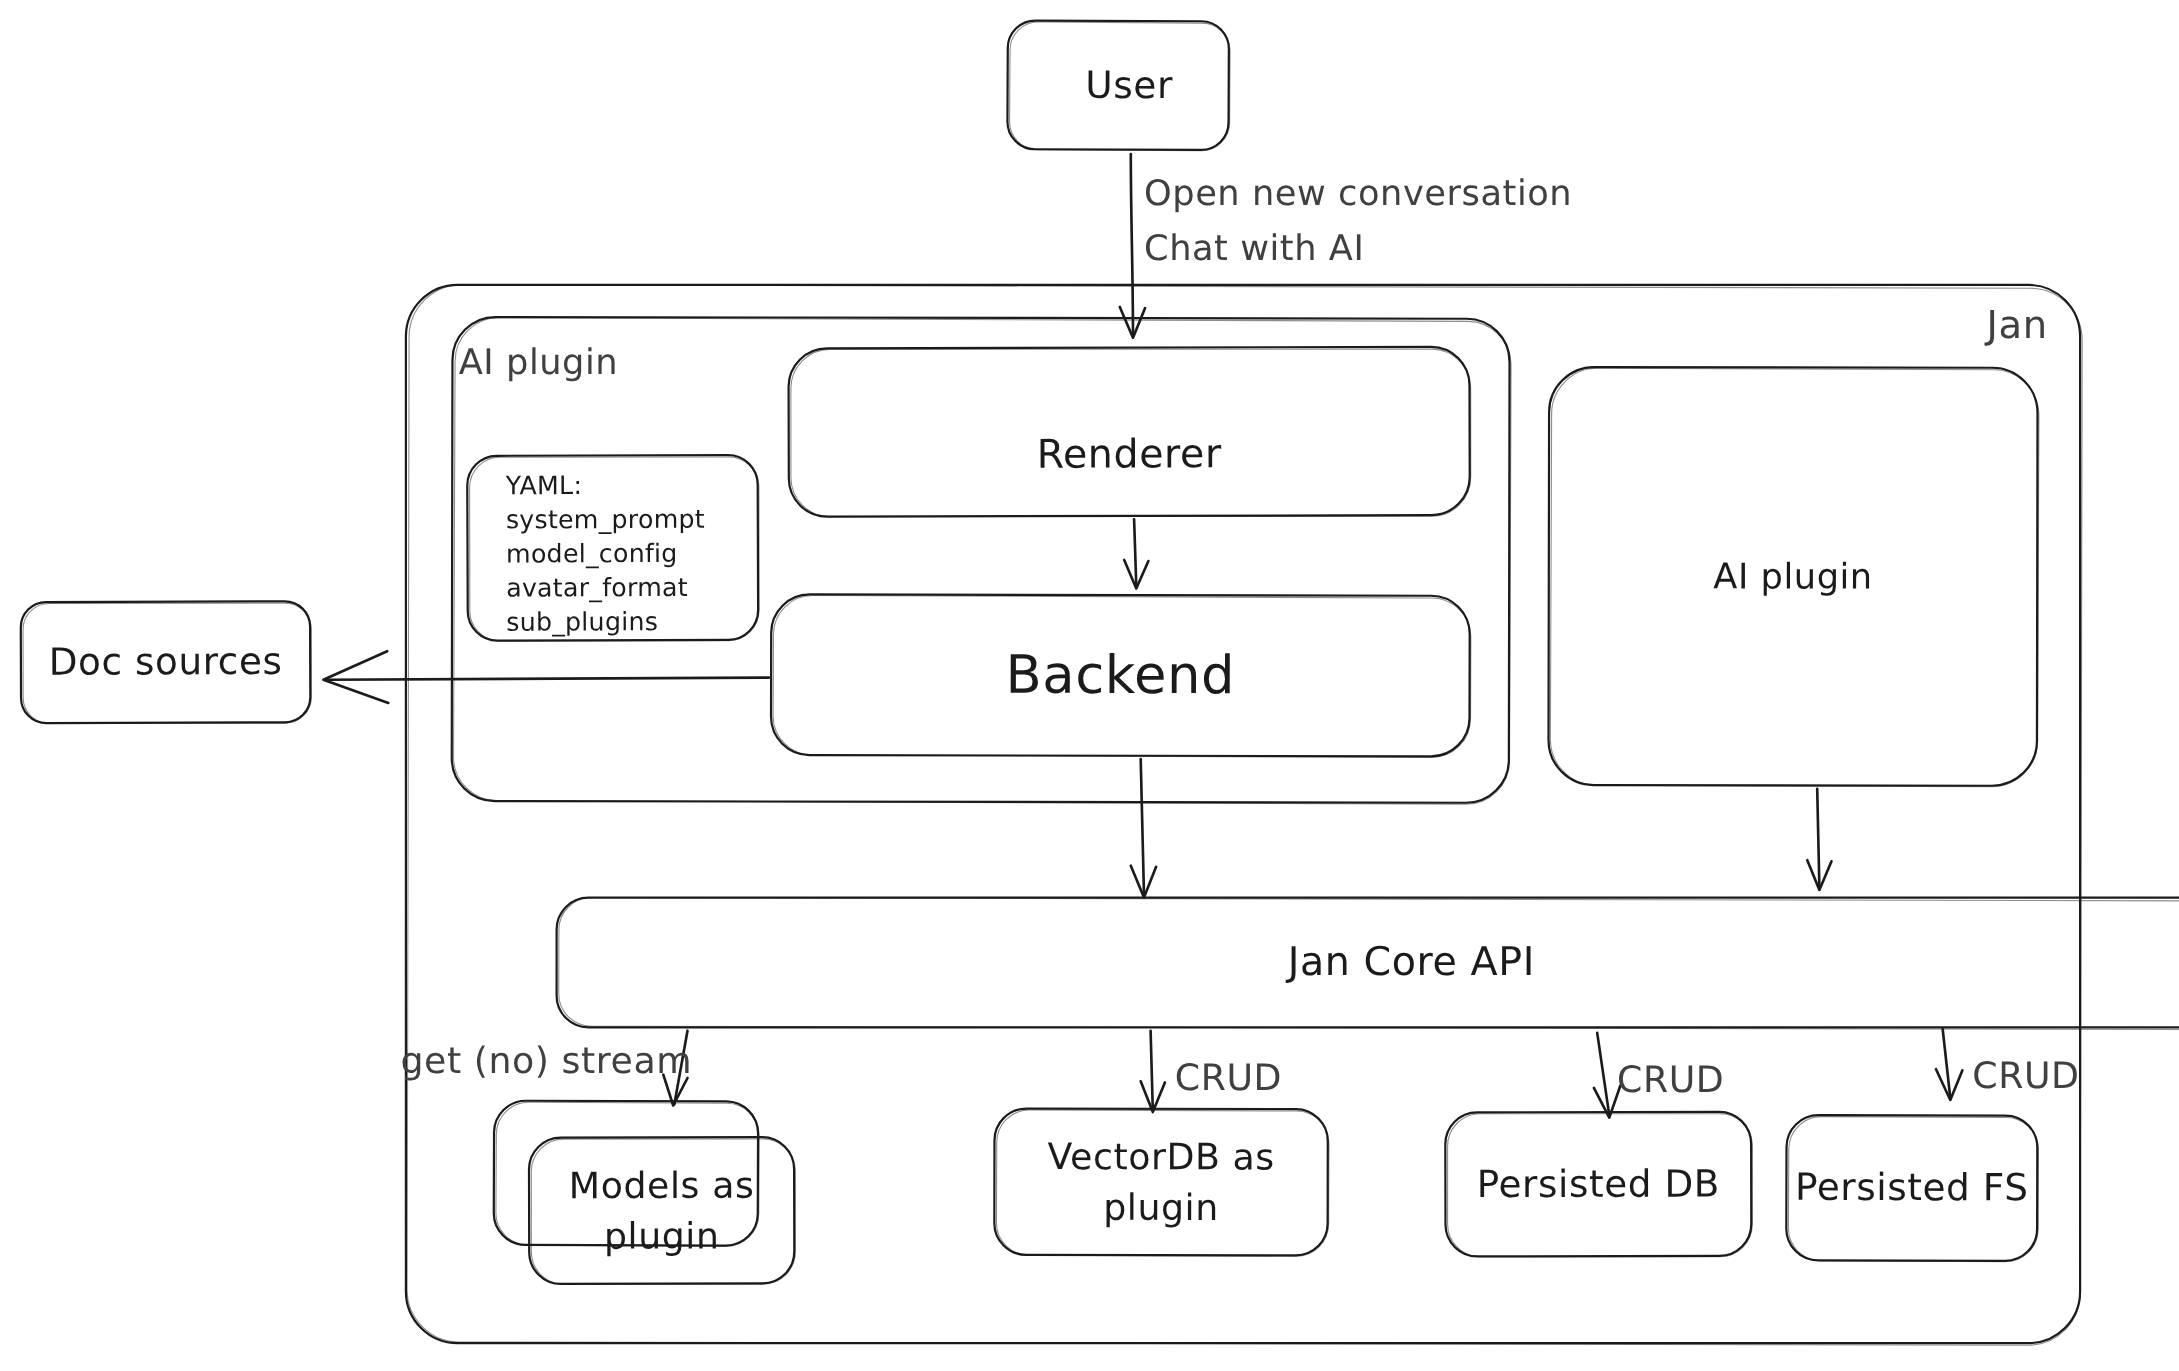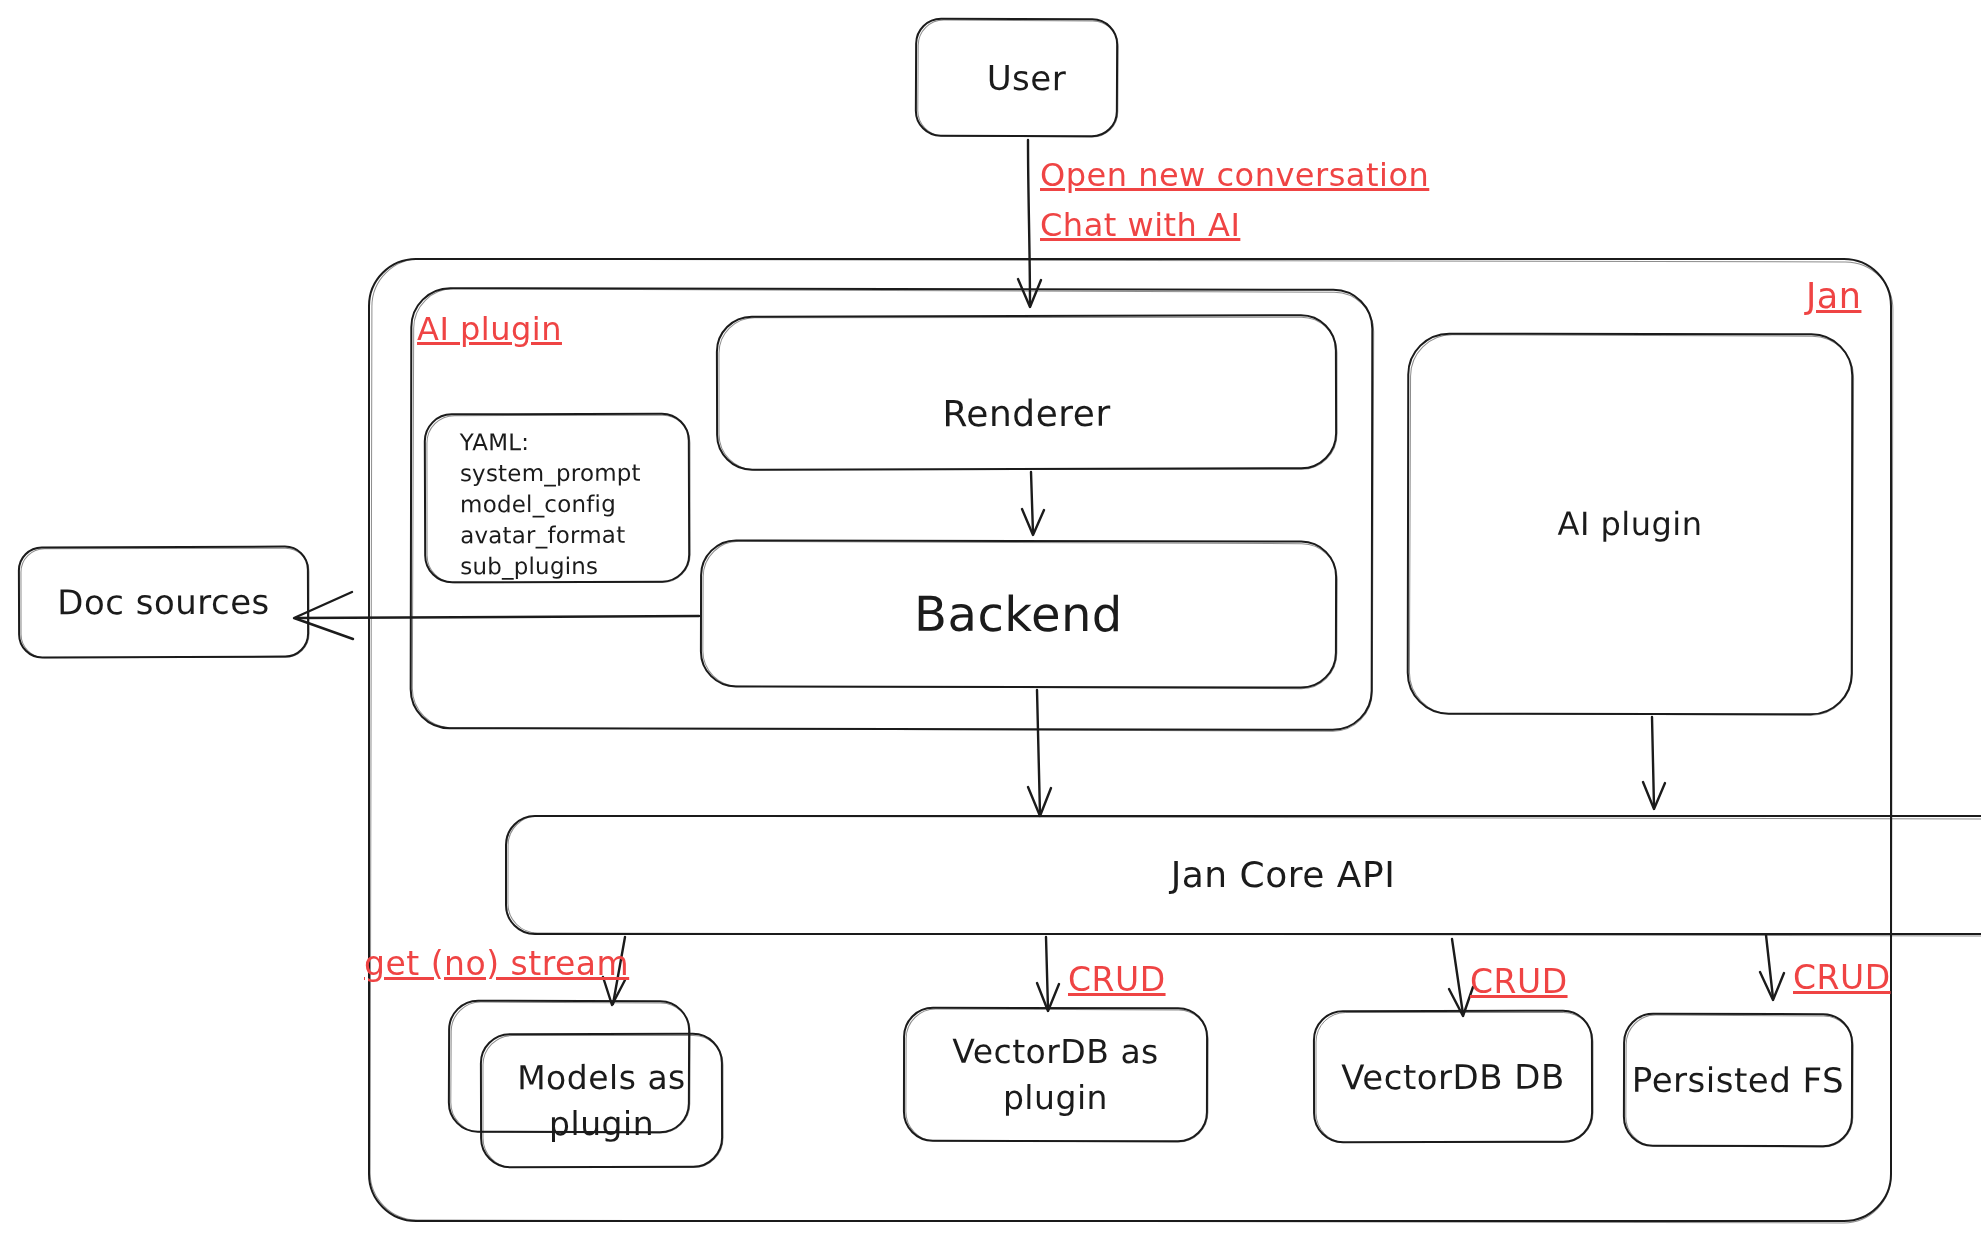--- a/index.html
+++ b/index.html
@@ -11,21 +11,21 @@
   .box{
     position:absolute;border:2.6px solid #1b1b1b;background:transparent;
     display:flex;align-items:center;justify-content:center;text-align:center;
     box-sizing:border-box;
   }
   
   .box::before{
     content:"";position:absolute;inset:-1px;border:1.3px solid rgba(27,27,27,.5);
     border-radius:inherit;transform:rotate(.12deg) translate(1.5px,1px);pointer-events:none;
   }
-  .lbl{position:absolute;white-space:nowrap;color:#ef4444;text-decoration:underline;}
+  .lbl{position:absolute;white-space:nowrap;color:#404040;}
   .node-text{font-size:34px;line-height:48px;letter-spacing:.5px;}
   .edge-text{font-size:32px;line-height:50px;letter-spacing:.5px;}
   .corner-text{font-size:33px;letter-spacing:.5px;}
   .note-text{font-size:23px;line-height:31px;letter-spacing:.2px;text-align:left;white-space:nowrap;}
   .block{display:block;}
 </style>
 </head>
 <body>
 
 <div id="stage">
@@ -95,21 +95,21 @@
   </div>
 
   <div class="box" style="left:716px;top:315px;width:621px;height:155px;border-radius:36px;transform:rotate(-.15deg);">
     <span class="node-text" style="font-size:36px;margin-top:43px;">Renderer</span>
   </div>
 
   <div class="box" style="left:700px;top:540px;width:637px;height:148px;border-radius:36px;transform:rotate(.12deg);">
     <span class="node-text" style="font-size:48px;">Backend</span>
   </div>
 
-  <div class="box" style="left:18px;top:546px;width:291px;height:112px;border-radius:24px;transform:rotate(-.2deg);">
+  <div class="box" style="left:18px;top:546px;width:265px;height:112px;border-radius:24px;transform:rotate(-.2deg);">
     <span class="node-text">Doc sources</span>
   </div>
 
   <div class="box" style="left:1407px;top:333px;width:446px;height:382px;border-radius:42px;transform:rotate(.1deg);">
     <span class="node-text" style="font-size:32px;">AI plugin</span>
   </div>
 
   <div class="box" style="left:505px;top:815px;width:1556px;height:120px;border-radius:30px;">
     <span class="node-text" style="font-size:36px;">Jan Core API</span>
   </div>
@@ -128,20 +128,20 @@
   </div>
 
   <div class="box" style="left:903px;top:1007px;width:305px;height:135px;border-radius:30px;transform:rotate(.1deg);">
     <span class="node-text" style="font-size:33px;line-height:46px;">
       <span class="block">VectorDB as</span>
       <span class="block">plugin</span>
     </span>
   </div>
 
   <div class="box" style="left:1313px;top:1010px;width:280px;height:133px;border-radius:30px;transform:rotate(-.12deg);">
-    <span class="node-text">VectorDB DB</span>
+    <span class="node-text">Persisted DB</span>
   </div>
 
   <div class="box" style="left:1623px;top:1013px;width:230px;height:134px;border-radius:30px;transform:rotate(.15deg);">
     <span class="node-text">Persisted FS</span>
   </div>
 
 </div>
 
 </body></html>

